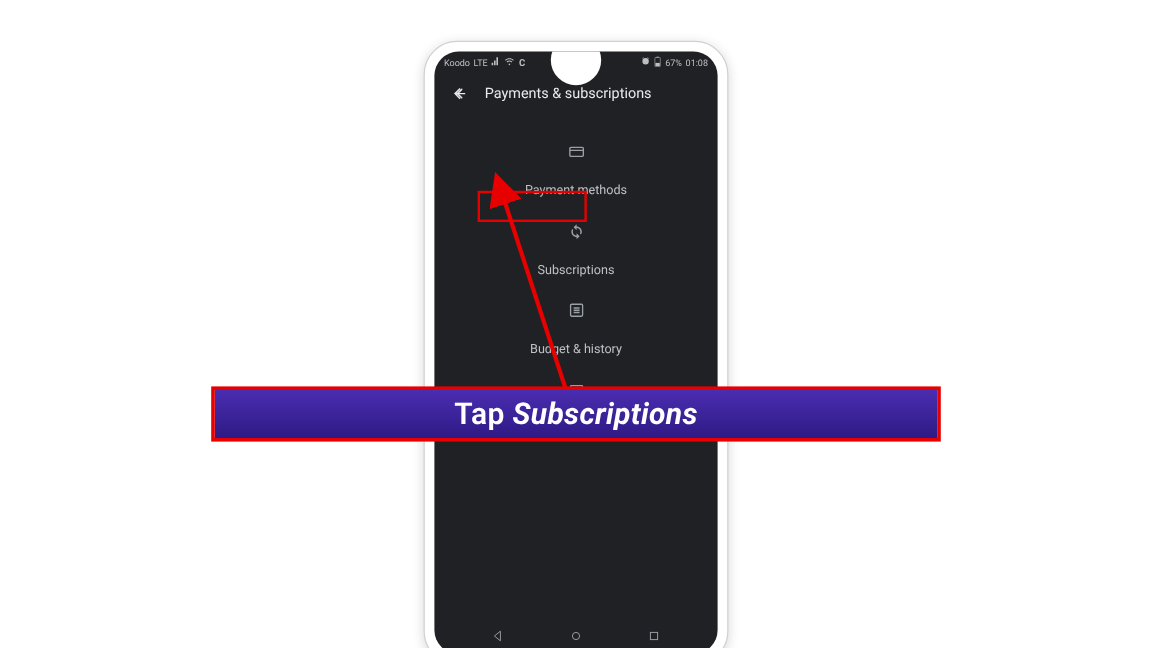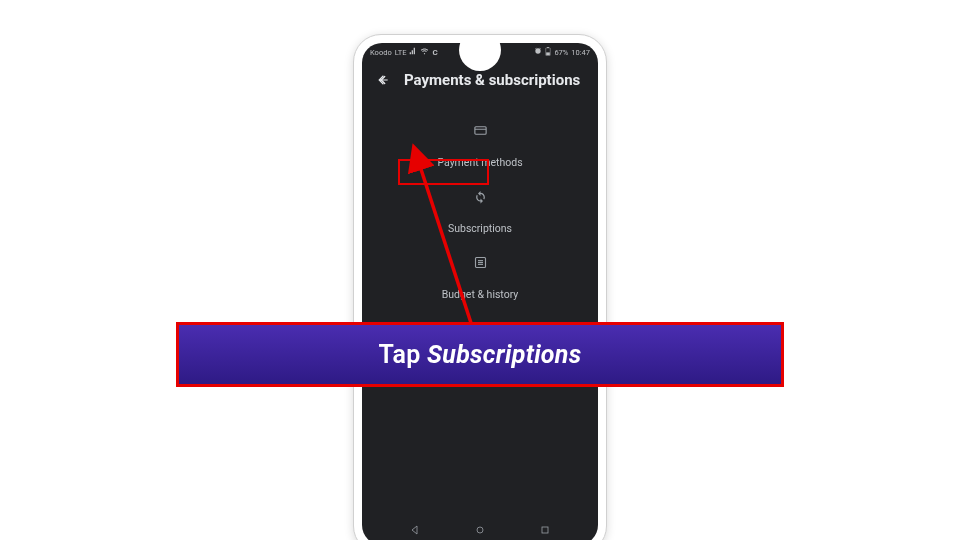--- a/index.html
+++ b/index.html
@@ -68,22 +68,22 @@
       align-items: center;
       gap: 14px;
       padding: 10px 14px 18px 14px;
       color: #e8eaed;
     }
     .back-arrow {
       width: 14px; height: 14px;
       display:flex;align-items:center;justify-content:center;
     }
     .app-header-title {
-      font-size: 15px;
-      font-weight: 700;
+      font-size: 12px;
+      font-weight: 400;
       color:#e8eaed;
     }
     .menu-list {
       padding: 6px 0;
     }
     .menu-item {
       display: flex;
       align-items: center;
       gap: 18px;
       padding: 10px 16px;
@@ -114,21 +114,21 @@
     }
     .nav-btn {
       width: 14px; height: 14px;
       display:flex;align-items:center;justify-content:center;
     }
     .callout-banner {
       position: absolute;
       left: 176px;
       top: 322px;
       width: 608px;
-      height: 65px;
+      height: 46px;
       background: linear-gradient(180deg, #4a2db0 0%, #2e1a85 100%);
       border: 3px solid #e60000;
       display: flex;
       align-items: center;
       justify-content: center;
       z-index: 20;
     }
     .callout-text {
       color: #ffffff;
       font-size: 25px;
@@ -175,21 +175,21 @@
             </svg>
         </span>
         <span>
           <svg width="6" height="9" viewBox="0 0 12 20" fill="none">
               <rect x="1" y="2" width="10" height="17" rx="1" stroke="#dadce0" stroke-width="1"></rect>
               <rect x="4" y="0" width="4" height="2" fill="#dadce0"></rect>
               <rect x="2" y="12" width="8" height="6" fill="#dadce0"></rect>
             </svg>
         </span>
         <span>67%</span>
-        <span>10:47</span>
+        <span>01:08</span>
       </div>
     </div>
 
     <div class="app-header">
       <div class="back-arrow">
         <svg width="14" height="14" viewBox="0 0 24 24" fill="none" stroke="#e8eaed" stroke-width="2.2" stroke-linecap="round" stroke-linejoin="round">
             <polyline points="15 18 9 12 15 6"></polyline>
             <line x1="9" y1="12" x2="21" y2="12" style="display:none"></line>
           </svg>
         <svg width="14" height="14" viewBox="0 0 24 24" fill="#e8eaed" style="margin-left:-14px">

